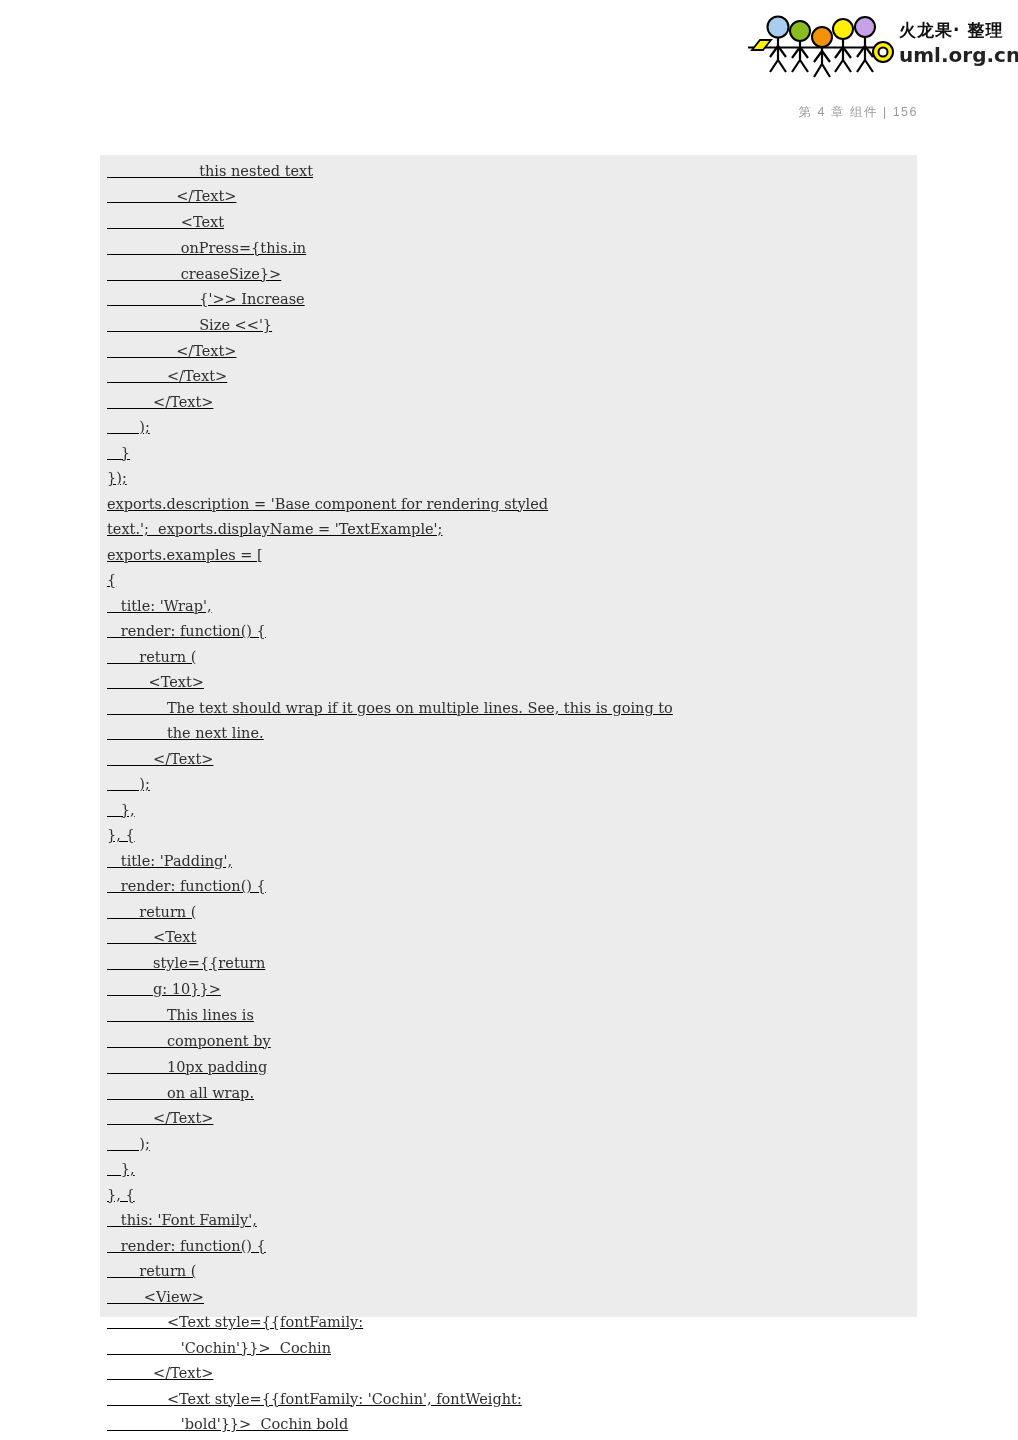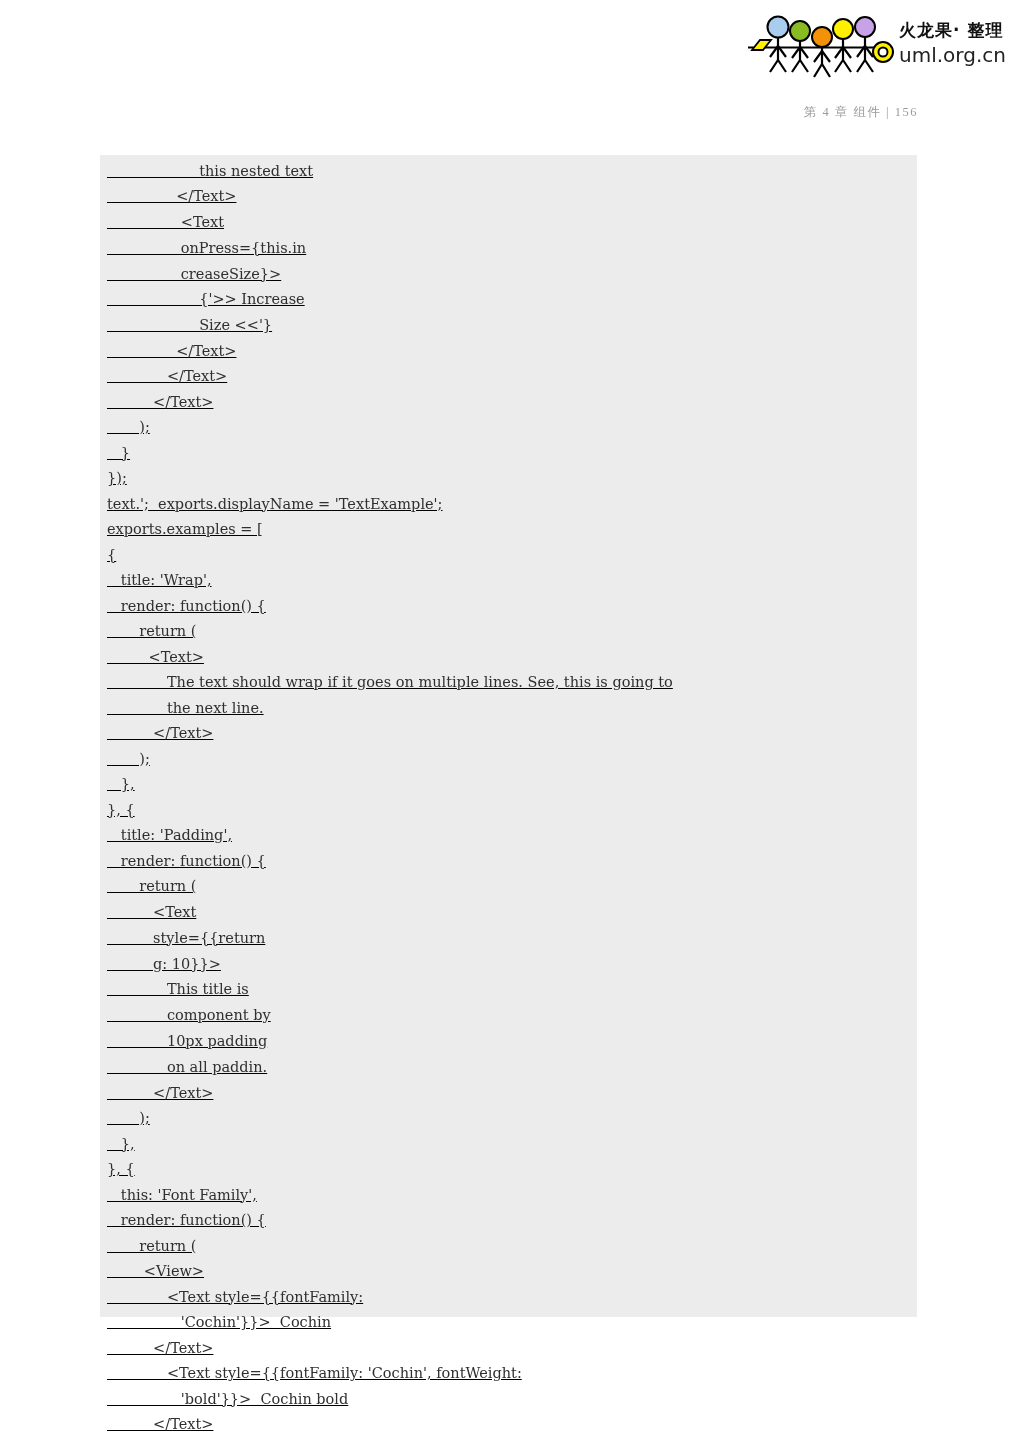--- a/index.html
+++ b/index.html
@@ -22,26 +22,26 @@
   .logo-text {
     position: absolute; left: 154px; top: 6px; width: 110px;
     font-family: "DejaVu Sans", sans-serif;
     color: #111;
   }
   .logo-title {
     font-size: 17px; font-weight: bold; line-height: 24px;
     letter-spacing: 1px; white-space: nowrap;
   }
   .logo-subtitle {
-    font-size: 20px; font-weight: 400; line-height: 26px;
+    font-size: 20px; font-weight: 700; line-height: 26px;
     color: #222; white-space: nowrap;
   }
   .page-info {
     position: absolute; top: 104px; right: 100px;
-    font-family: Liberation Serif, serif;
+    font-family: Liberation Sans, sans-serif;
     font-size: 12.5px; color: #9a9a9a;
     letter-spacing: 1.5px; white-space: nowrap;
   }
 
   
   .code-bg {
     position: absolute; left: 100px; top: 155px;
     width: 817px; height: 1162px;
     background: #ececec;
   }
@@ -112,43 +112,44 @@
       <div class="code-line tight">                onPress={this.in</div>
       <div class="code-line tight">                creaseSize}&gt;</div>
       <div class="code-line">                    {'&gt;&gt; Increase</div>
       <div class="code-line tight">                    Size &lt;&lt;'}</div>
       <div class="code-line">               &lt;/Text&gt;</div>
       <div class="code-line">             &lt;/Text&gt;</div>
       <div class="code-line">          &lt;/Text&gt;</div>
       <div class="code-line">       );</div>
       <div class="code-line">   }</div>
       <div class="code-line">});</div>
+      <div class="code-line">exports.description = 'Base component for rendering styled</div>
       <div class="code-line">text.';  exports.displayName = 'TextExample';</div>
       <div class="code-line">exports.examples = [</div>
       <div class="code-line">{</div>
       <div class="code-line">   title: 'Wrap',</div>
       <div class="code-line">   render: function() {</div>
       <div class="code-line">       return (</div>
       <div class="code-line">         &lt;Text&gt;</div>
       <div class="code-line">             The text should wrap if it goes on multiple lines. See, this is going to</div>
       <div class="code-line">             the next line.</div>
       <div class="code-line">          &lt;/Text&gt;</div>
       <div class="code-line">       );</div>
       <div class="code-line">   },</div>
       <div class="code-line">}, {</div>
       <div class="code-line">   title: 'Padding',</div>
       <div class="code-line">   render: function() {</div>
       <div class="code-line">       return (</div>
       <div class="code-line">          &lt;Text</div>
       <div class="code-line tight">          style={{return</div>
       <div class="code-line tight">          g: 10}}&gt;</div>
-      <div class="code-line">             This title is</div>
+      <div class="code-line">             This lines is</div>
       <div class="code-line tight">             component by</div>
       <div class="code-line tight">             10px padding</div>
-      <div class="code-line tight">             on all paddin.</div>
+      <div class="code-line tight">             on all wrap.</div>
       <div class="code-line">          &lt;/Text&gt;</div>
       <div class="code-line">       );</div>
       <div class="code-line">   },</div>
       <div class="code-line">}, {</div>
       <div class="code-line">   this: 'Font Family',</div>
       <div class="code-line">   render: function() {</div>
       <div class="code-line">       return (</div>
       <div class="code-line">        &lt;View&gt;</div>
       <div class="code-line">             &lt;Text style={{fontFamily:</div>
       <div class="code-line">                'Cochin'}}&gt;  Cochin</div>

